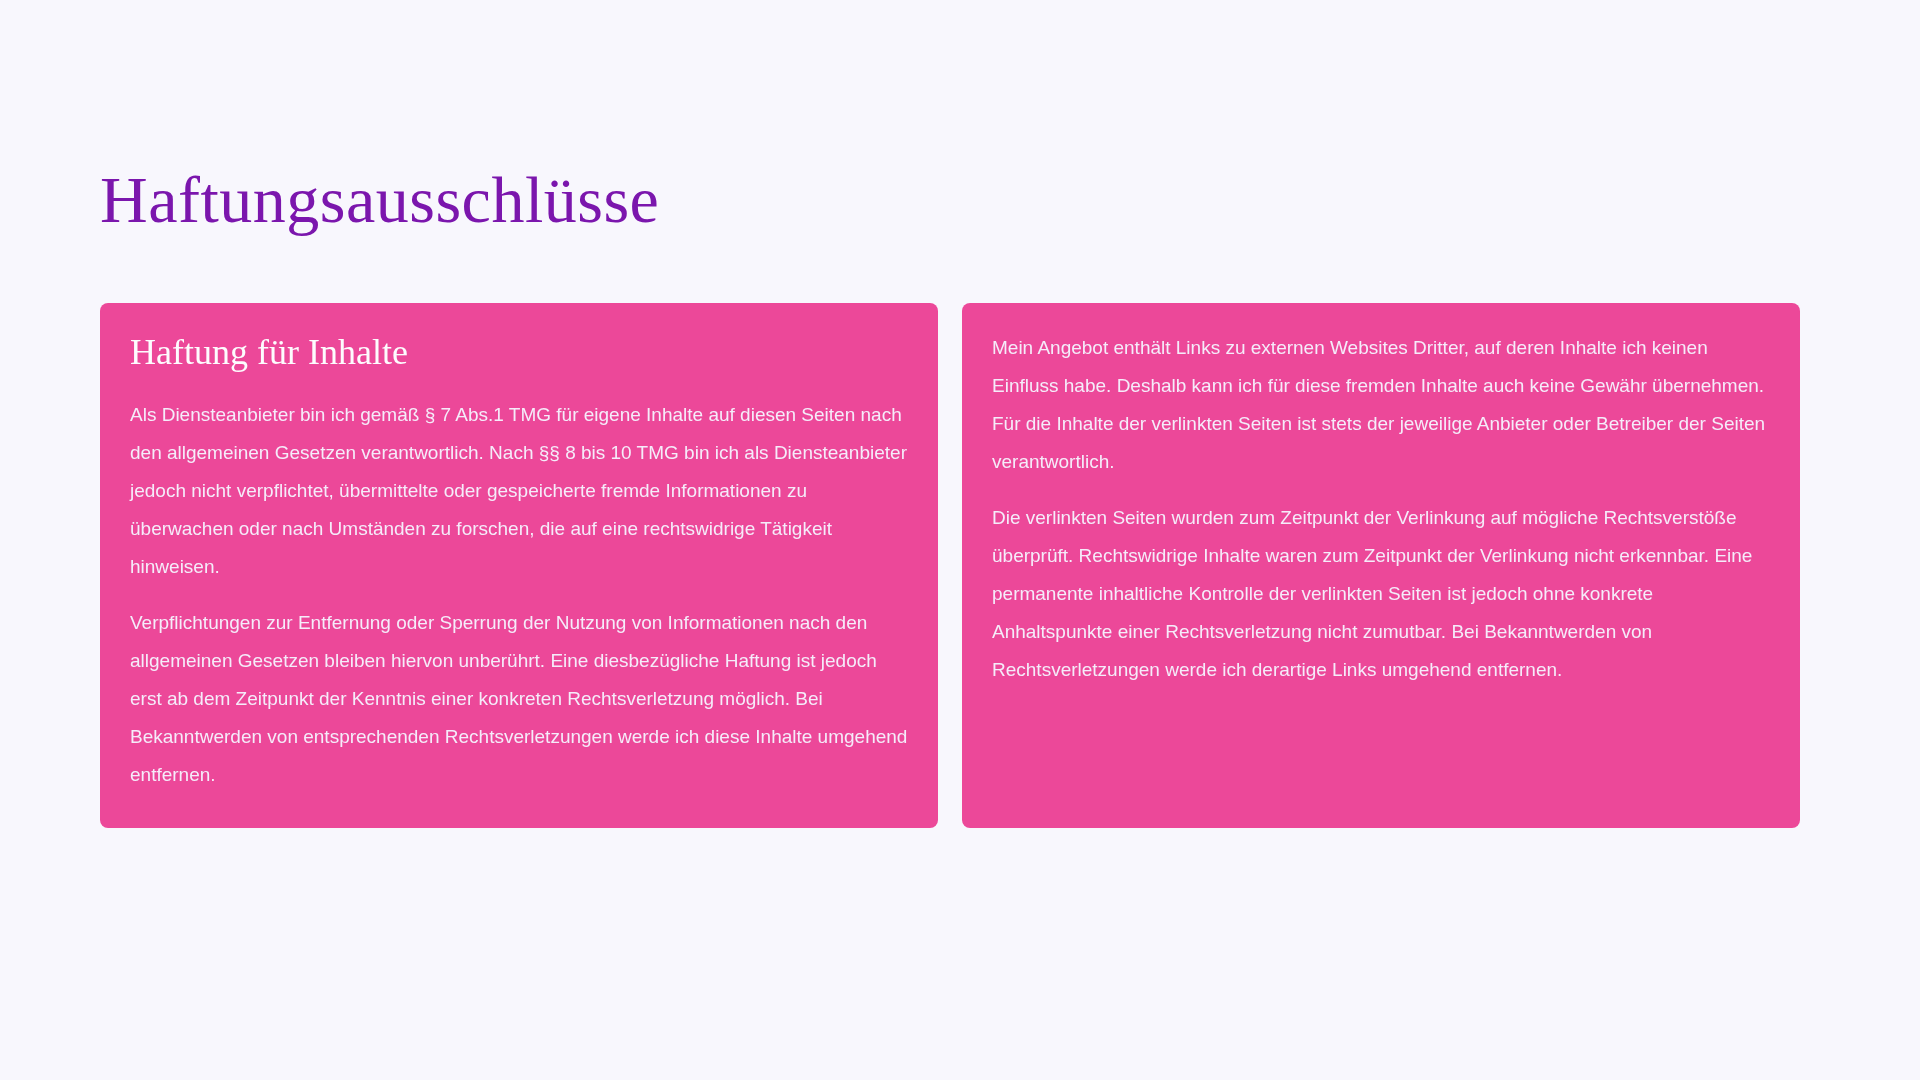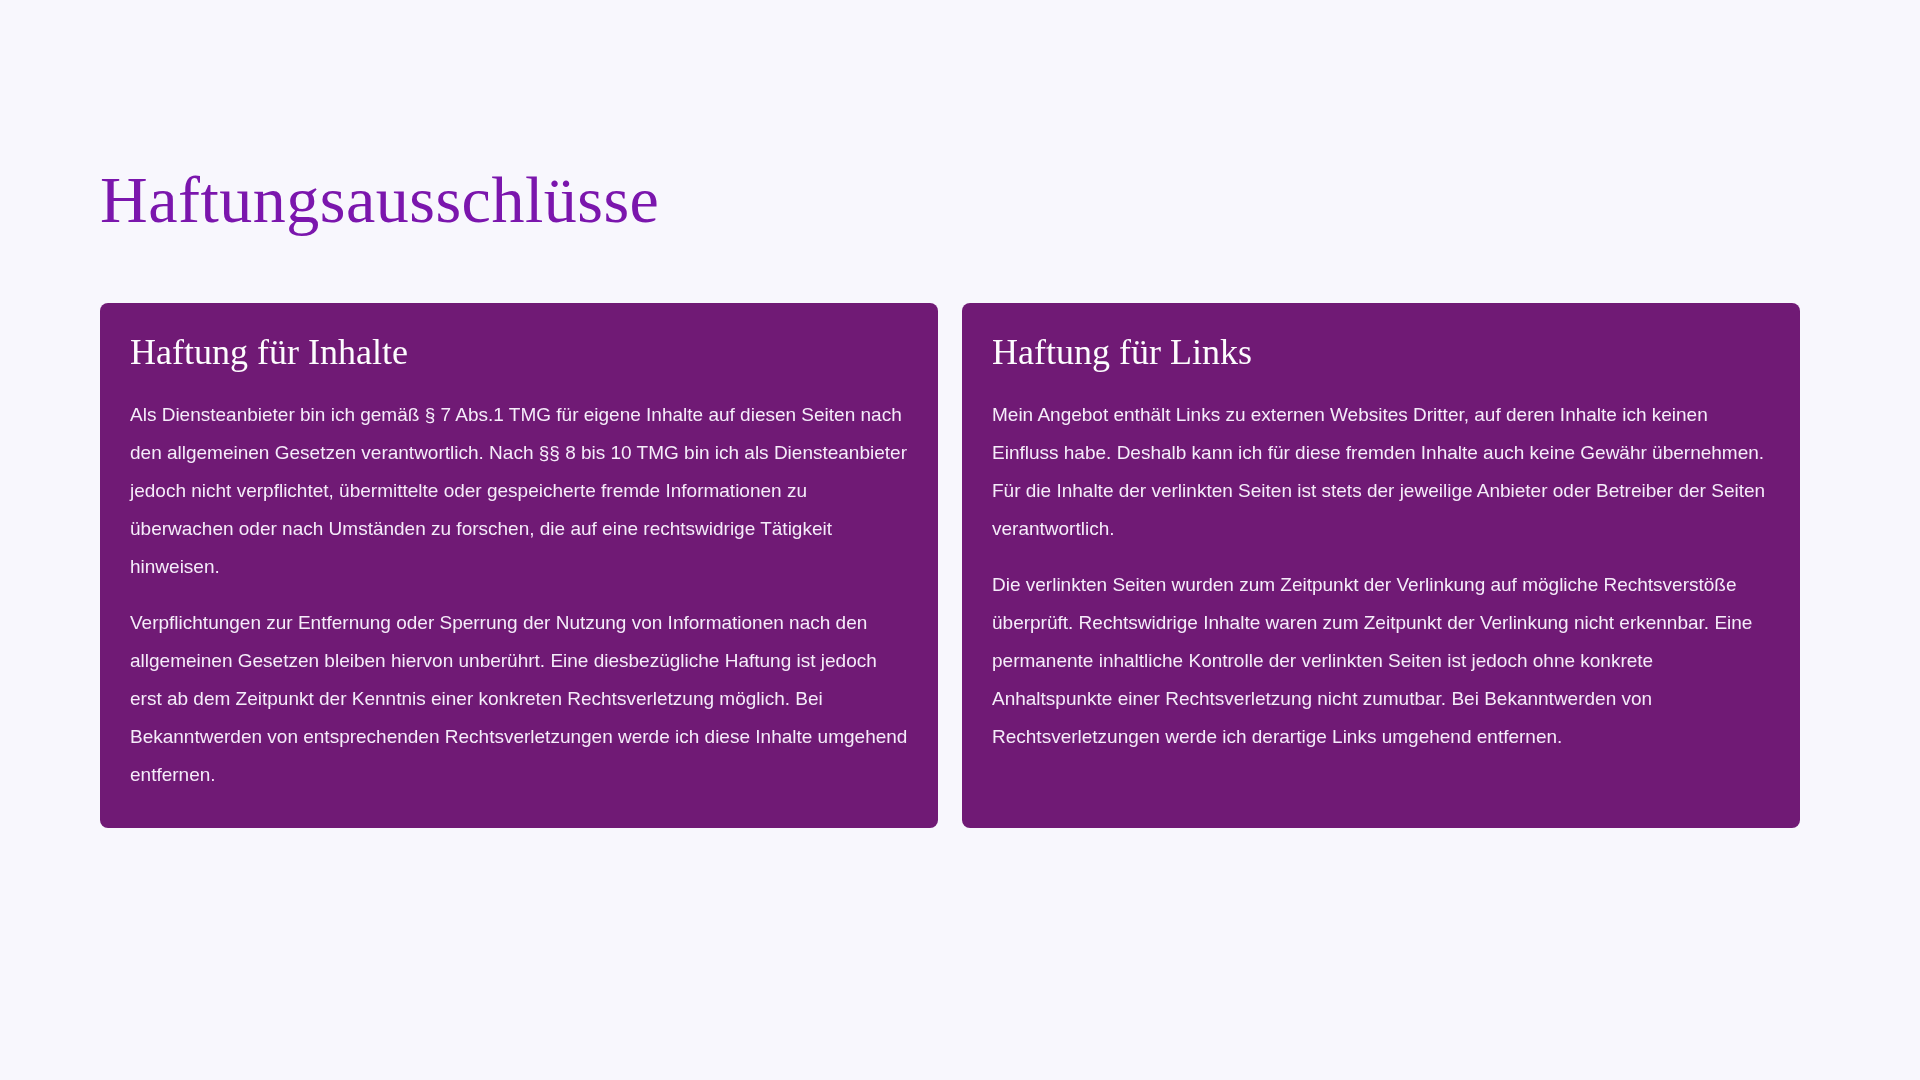--- a/index.html
+++ b/index.html
@@ -29,21 +29,21 @@
     color: #7b16ad;
   }
   .cards {
     display: flex;
     gap: 24px;
     align-items: stretch;
   }
   .card {
     flex: 1 1 0;
     box-sizing: border-box;
-    background: #701a75;
+    background: #ec4899;
     border-radius: 8px;
     padding: 26px 30px 34px 30px;
   }
   .card h2.card-title {
     margin: 0 0 20px 0;
     font-family: "Liberation Serif", serif;
     font-weight: normal;
     font-size: 36px;
     line-height: 1.3;
     color: #fdfcfe;
@@ -67,19 +67,18 @@
 
   <div class="cards">
 
     <section class="card">
       <h2 class="card-title">Haftung für Inhalte</h2>
       <p class="card-paragraph">Als Diensteanbieter bin ich gemäß § 7 Abs.1 TMG für eigene Inhalte auf diesen Seiten nach den allgemeinen Gesetzen verantwortlich. Nach §§ 8 bis 10 TMG bin ich als Diensteanbieter jedoch nicht verpflichtet, übermittelte oder gespeicherte fremde Informationen zu überwachen oder nach Umständen zu forschen, die auf eine rechtswidrige Tätigkeit hinweisen.</p>
       <p class="card-paragraph">Verpflichtungen zur Entfernung oder Sperrung der Nutzung von Informationen nach den allgemeinen Gesetzen bleiben hiervon unberührt. Eine diesbezügliche Haftung ist jedoch erst ab dem Zeitpunkt der Kenntnis einer konkreten Rechtsverletzung möglich. Bei Bekanntwerden von entsprechenden Rechtsverletzungen werde ich diese Inhalte umgehend entfernen.</p>
     </section>
 
     <section class="card">
-      <h2 class="card-title">Haftung für Links</h2>
       <p class="card-paragraph">Mein Angebot enthält Links zu externen Websites Dritter, auf deren Inhalte ich keinen Einfluss habe. Deshalb kann ich für diese fremden Inhalte auch keine Gewähr übernehmen. Für die Inhalte der verlinkten Seiten ist stets der jeweilige Anbieter oder Betreiber der Seiten verantwortlich.</p>
       <p class="card-paragraph">Die verlinkten Seiten wurden zum Zeitpunkt der Verlinkung auf mögliche Rechtsverstöße überprüft. Rechtswidrige Inhalte waren zum Zeitpunkt der Verlinkung nicht erkennbar. Eine permanente inhaltliche Kontrolle der verlinkten Seiten ist jedoch ohne konkrete Anhaltspunkte einer Rechtsverletzung nicht zumutbar. Bei Bekanntwerden von Rechtsverletzungen werde ich derartige Links umgehend entfernen.</p>
     </section>
 
   </div>
 </div>
 
 </body></html>

